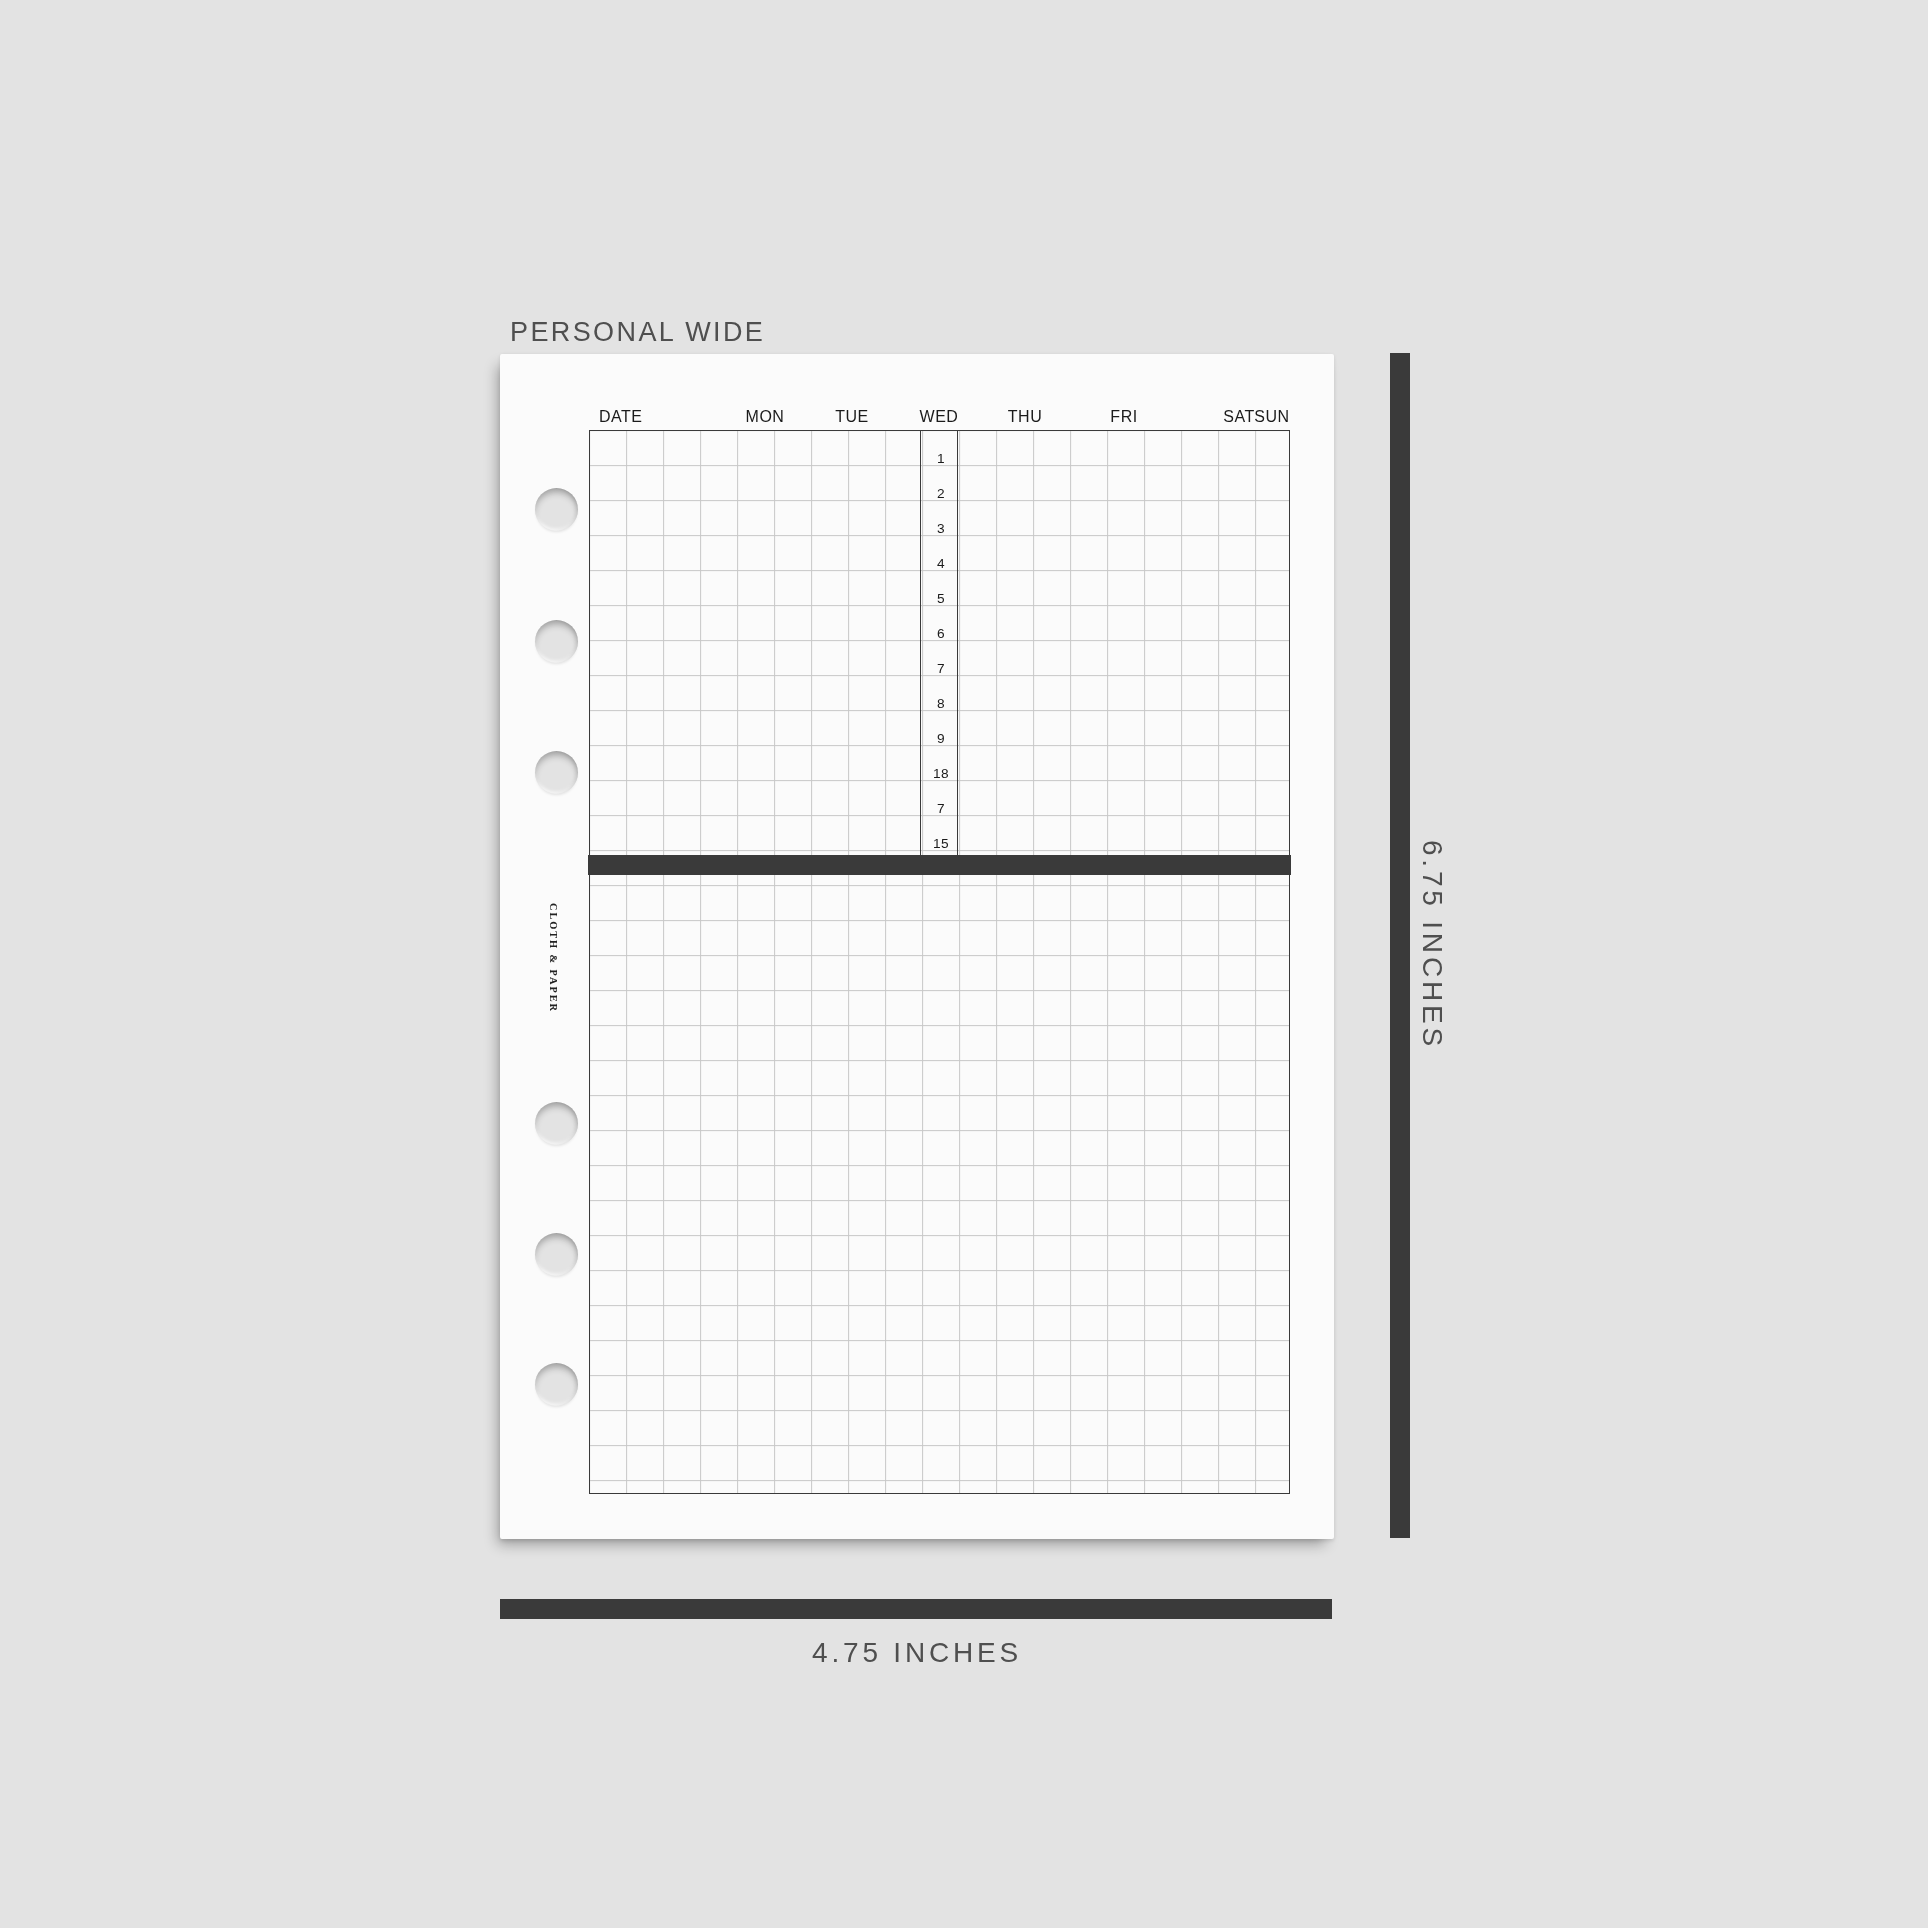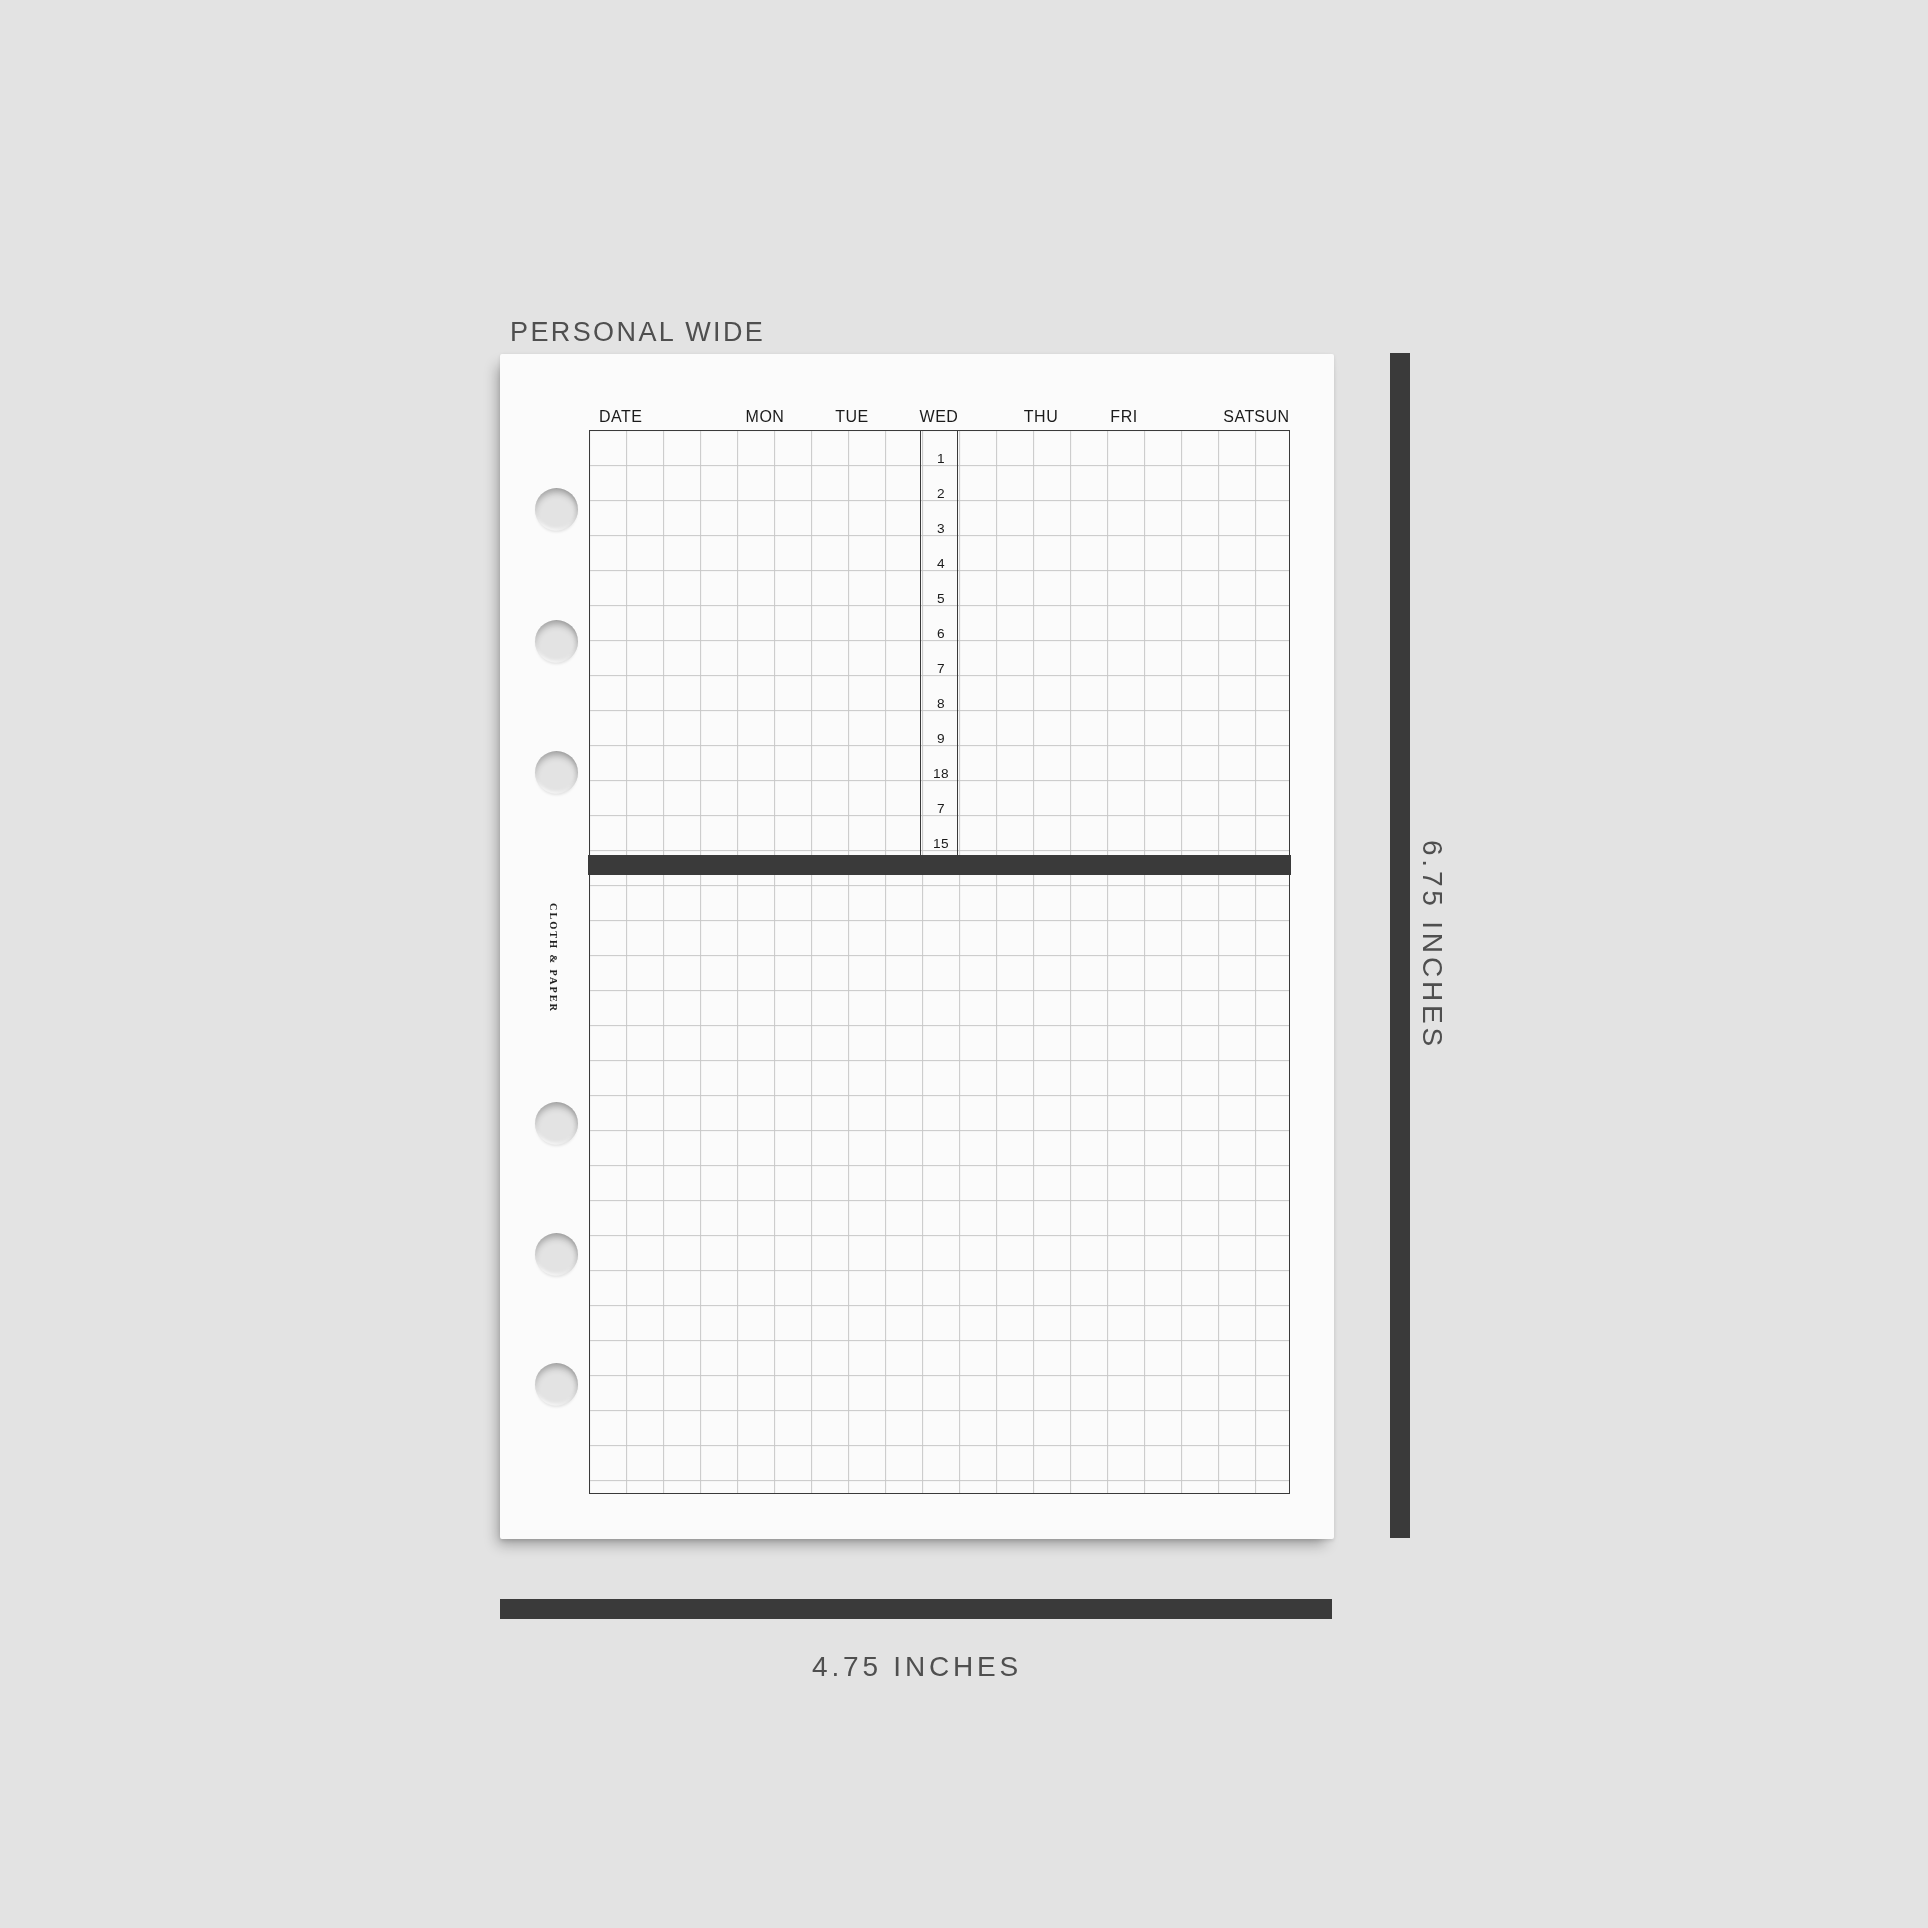--- a/index.html
+++ b/index.html
@@ -107,39 +107,38 @@
     white-space:nowrap;
   }
   .dim-line-h{
     position:absolute;left:490px;top:1589px;width:832px;height:2.8px;
     background:var(--line-dark);
   }
   .dim-label-h{
     position:absolute;left:907px;top:1617px;transform:translateX(-50%);
     font-size:28px;letter-spacing:3.8px;color:var(--text-gray);
     white-space:nowrap;
-    margin-top:14px;
   }
 </style>
 </head>
 <body>
 
 <div class="stage">
 
   <div class="mockup-title">PERSONAL WIDE</div>
 
   <div class="page">
 
     <div class="day-header">
       <span class="date-label">DATE</span>
 
     <span class="day-label" style="left: 265px;">MON</span>
         <span class="day-label" style="left: 352px;">TUE</span>
         <span class="day-label" style="left: 439px;">WED</span>
-        <span class="day-label" style="left: 525px; margin-left: 16px;">THU</span>
+        <span class="day-label" style="left: 525px;">THU</span>
         <span class="day-label" style="left: 624px;">FRI</span>
         <span class="day-label" style="left: 691px; margin-left: 48px;">SAT</span>
         <span class="day-label" style="left: 772px;">SUN</span>
       </div>
 
     <div class="grid">
       <div class="time-col">
 
       <div class="time-cell">1</div>
           <div class="time-cell">2</div>

